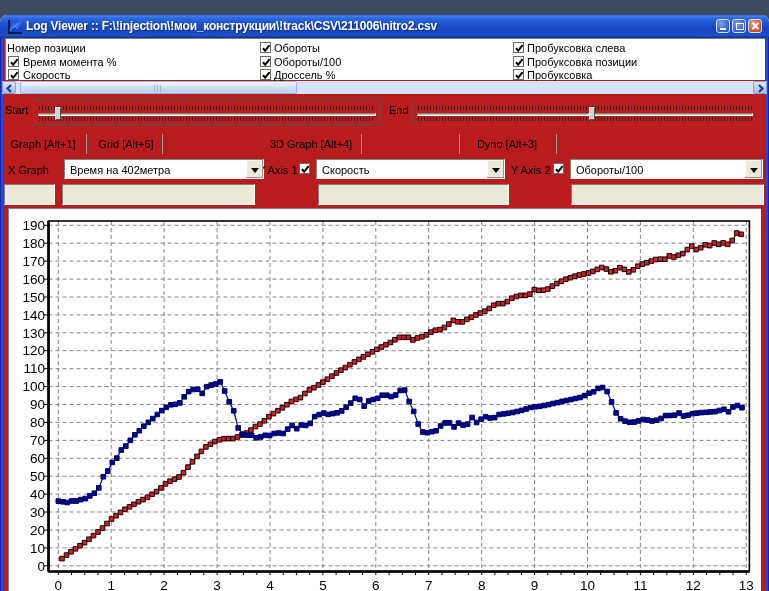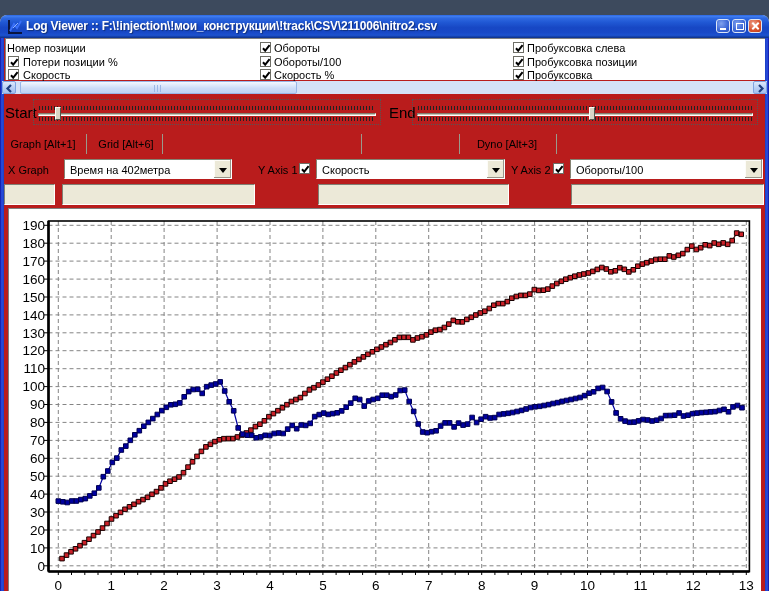--- a/index.html
+++ b/index.html
@@ -28,21 +28,21 @@
 .cb{position:absolute;width:11px;height:11px;background:#fff;border:1px solid #6e6e66}
 .cb svg{position:absolute;left:0px;top:0px}
 
 #sbar{position:absolute;left:-2px;top:43px;width:765px;height:13px;background:#d4e1f7}
 .sarr{position:absolute;top:0;width:14px;height:13px;border-radius:2px;background:linear-gradient(180deg,#dce9fc,#b8cef4 55%,#a4c0ee);border:1px solid #7fa3e0}
 .sarr svg{position:absolute;left:2px;top:2px}
 #sthumb{position:absolute;left:18px;top:0px;width:277px;height:13px;border-radius:2px;background:linear-gradient(180deg,#f4f8ff,#cdddf8 55%,#bed2f4);border:1px solid #98b6e8}
 #sgrip{position:absolute;left:133px;top:3px;width:9px;height:7px;
 background:repeating-linear-gradient(90deg,#9cb8e6 0 1px,transparent 1px 3px)}
 
-.tlab{position:absolute;font-size:15px;color:#000}
+.tlab{position:absolute;font-size:11px;color:#000}
 .tb{position:absolute;top:61px;height:26px;border:1px dotted #555}
 .ticks{position:absolute;height:4px;background:repeating-linear-gradient(90deg,#222 0 1px,transparent 1px 3px)}
 .groove{position:absolute;height:3px;border:1px solid;border-color:#808072 #fff #fff #808072;background:#c8c4b4}
 .thumb{position:absolute;width:6px;height:13px;background:#d9d5c6;border:1px solid;border-color:#fdfcf5 #55554a #55554a #fdfcf5}
 
 .tab{position:absolute;top:95px;height:22px;line-height:22px;font-size:11px;color:#000;text-align:center;white-space:nowrap}
 .tdiv{position:absolute;top:96px;width:1px;height:20px;background:#9a9a8c}
 #seltab{position:absolute;left:163px;top:95px;width:90px;height:21px;border:1px solid #707062;border-radius:2px;background:#f4f2e8;box-shadow:inset 0 0 0 1px #fff;line-height:21px;font-size:11px;text-align:center}
 
 .combo{position:absolute;top:121px;height:20px;background:#fff;border:1px solid;border-color:#848272 #fff #fff #848272;box-shadow:inset 1px 1px 0 #40403a00;font-size:11px;line-height:18px;padding-left:5px;white-space:nowrap}
@@ -72,21 +72,21 @@
     <div id="br"></div>
     <div id="bb"></div>
  <div id="client">
   <div id="cpanel"></div>
   <span class="lb" style="left:3px;top:4px">Номер позиции</span>
 <div class="cb" style="left:4px;top:17.5px">
         <svg width="11" height="11" viewBox="0 0 11 11">
           <path d="M2 5.2L4.2 7.6L8.6 2.2" stroke="#000" stroke-width="2" fill="none"></path>
         </svg>
       </div>
-<span class="lb" style="left:19px;top:17.5px">Потери позиции %</span>
+<span class="lb" style="left:19px;top:17.5px">Время момента %</span>
 <div class="cb" style="left:4px;top:31px">
         <svg width="11" height="11" viewBox="0 0 11 11">
           <path d="M2 5.2L4.2 7.6L8.6 2.2" stroke="#000" stroke-width="2" fill="none"></path>
         </svg>
       </div>
 <span class="lb" style="left:19px;top:31px">Скорость</span>
 <div class="cb" style="left:256px;top:4.0px">
         <svg width="11" height="11" viewBox="0 0 11 11">
           <path d="M2 5.2L4.2 7.6L8.6 2.2" stroke="#000" stroke-width="2" fill="none"></path>
         </svg>
@@ -96,21 +96,21 @@
         <svg width="11" height="11" viewBox="0 0 11 11">
           <path d="M2 5.2L4.2 7.6L8.6 2.2" stroke="#000" stroke-width="2" fill="none"></path>
         </svg>
       </div>
 <span class="lb" style="left:270px;top:17.5px">Обороты/100</span>
 <div class="cb" style="left:256px;top:31.0px">
         <svg width="11" height="11" viewBox="0 0 11 11">
           <path d="M2 5.2L4.2 7.6L8.6 2.2" stroke="#000" stroke-width="2" fill="none"></path>
         </svg>
       </div>
-<span class="lb" style="left:270px;top:31.0px">Скорость %</span>
+<span class="lb" style="left:270px;top:31.0px">Дроссель %</span>
 <div class="cb" style="left:509px;top:4.0px">
         <svg width="11" height="11" viewBox="0 0 11 11">
           <path d="M2 5.2L4.2 7.6L8.6 2.2" stroke="#000" stroke-width="2" fill="none"></path>
         </svg>
       </div>
 <span class="lb" style="left:523px;top:4.0px">Пробуксовка слева</span>
 <div class="cb" style="left:509px;top:17.5px">
         <svg width="11" height="11" viewBox="0 0 11 11">
           <path d="M2 5.2L4.2 7.6L8.6 2.2" stroke="#000" stroke-width="2" fill="none"></path>
         </svg>
@@ -146,28 +146,29 @@
   </div>
   <span class="tlab" style="left:385px;top:66px">End</span>
   <div class="tb" style="left:408px;width:346px">
     <div class="ticks" style="left:5px;right:5px;top:6px"></div>
     <div class="groove" style="left:4px;right:4px;top:13px"></div>
     <div class="ticks" style="left:5px;right:5px;bottom:3px"></div>
     <div class="thumb" style="left:176px;top:7px"></div>
   </div>
   <span class="tab" style="left:-16px;width:110px">Graph [Alt+1]</span>
 <span class="tab" style="left:67px;width:110px">Grid [Alt+6]</span>
+<span class="tab" style="left:252px;width:110px">3D Graph [Alt+4]</span>
 <span class="tab" style="left:448px;width:110px">Dyno [Alt+3]</span>
 <div class="tdiv" style="left:82px"></div>
 <div class="tdiv" style="left:158px"></div>
 <div class="tdiv" style="left:357px"></div>
 <div class="tdiv" style="left:455px"></div>
 <div class="tdiv" style="left:552px"></div>
   <span class="lb" style="left:4px;top:126px">X Graph</span>
-<div class="combo" style="left:60px;width:168px">
+<div class="combo" style="left:60px;width:200px">
         <b>Время на 402метра</b>
         <i></i>
       </div>
 <span class="lb" style="left:254px;top:126px">Y Axis 1</span>
 <div class="cb" style="left:295px;top:125px">
         <svg width="11" height="11" viewBox="0 0 11 11">
           <path d="M2 5.2L4.2 7.6L8.6 2.2" stroke="#000" stroke-width="2" fill="none"></path>
         </svg>
       </div>
 <div class="combo" style="left:312px;width:189px">

